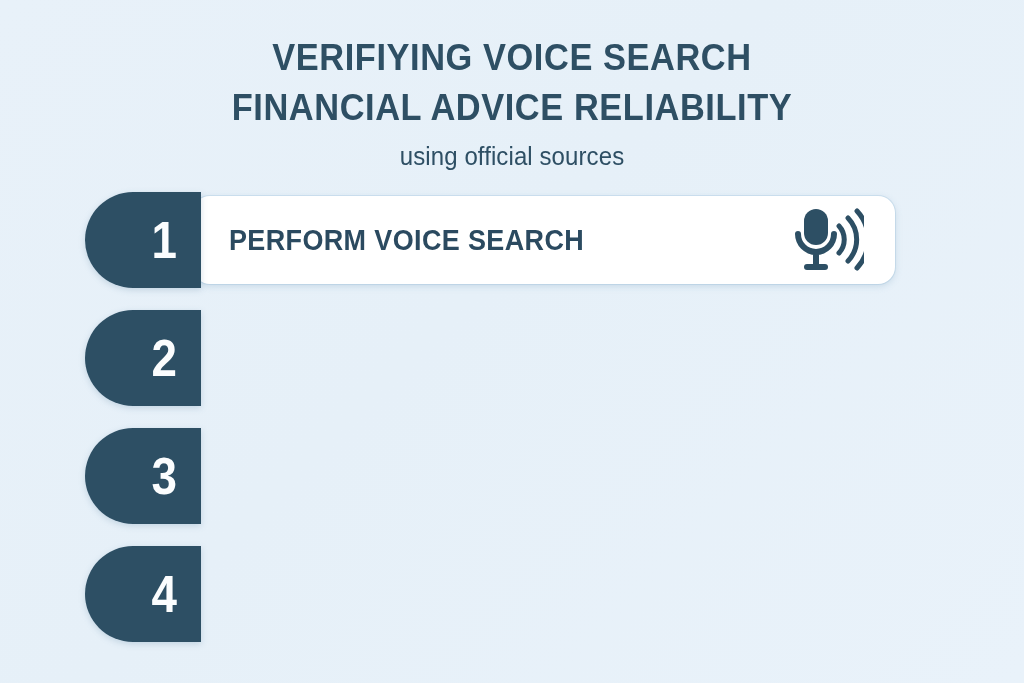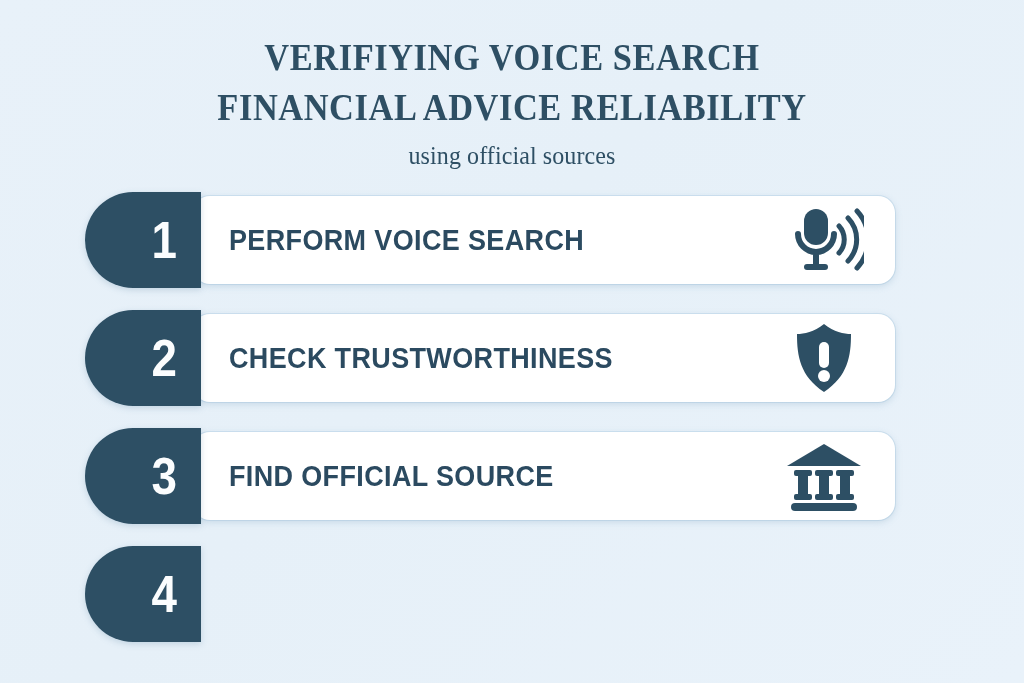--- a/index.html
+++ b/index.html
@@ -20,21 +20,20 @@
     height: 683px;
     background: linear-gradient(135deg, #e8f1f9 0%, #e6f0f8 45%, #e9f2fa 100%);
     box-sizing: border-box;
     overflow: hidden;
   }
 
   
   .header {
     padding-top: 33px;
     text-align: center;
-    font-family: Liberation Serif, serif;
   }
   .title {
     color: #2e4f64;
     font-size: 37px;
     font-weight: bold;
     line-height: 50px;
     letter-spacing: 0.6px;
     transform: scaleX(0.93);
     transform-origin: center;
     white-space: nowrap;
@@ -159,56 +158,26 @@
             </g>
           </svg>
         </span>
       </div>
       <div class="num-block">
         <span class="num-text">1</span>
       </div>
     </div>
 
     <div class="step-row">
-      <div class="card">
-        <span class="step-label">CHECK TRUSTWORTHINESS</span>
-        <span class="step-icon">
-          <svg width="64" height="72" viewBox="0 0 64 72">
-            <path d="M32 2 C22 10 12 12 5 12 C5 34 8 54 32 70 C56 54 59 34 59 12 C52 12 42 10 32 2 Z" fill="#2d4f64"></path>
-            <rect x="27" y="20" width="10" height="26" rx="5" fill="#ffffff"></rect>
-            <circle cx="32" cy="54" r="6" fill="#ffffff"></circle>
-          </svg>
-        </span>
-      </div>
       <div class="num-block">
         <span class="num-text">2</span>
       </div>
     </div>
 
     <div class="step-row">
-      <div class="card">
-        <span class="step-label">FIND OFFICIAL SOURCE</span>
-        <span class="step-icon">
-          <svg width="76" height="70" viewBox="0 0 76 70">
-            <g fill="#2d4f64">
-              <path d="M38 3 L75 25 L1 25 Z"></path>
-              <rect x="8" y="29" width="18" height="6" rx="2"></rect>
-              <rect x="29" y="29" width="18" height="6" rx="2"></rect>
-              <rect x="50" y="29" width="18" height="6" rx="2"></rect>
-              <rect x="12" y="35" width="10" height="18"></rect>
-              <rect x="33" y="35" width="10" height="18"></rect>
-              <rect x="54" y="35" width="10" height="18"></rect>
-              <rect x="8" y="53" width="18" height="6" rx="2"></rect>
-              <rect x="29" y="53" width="18" height="6" rx="2"></rect>
-              <rect x="50" y="53" width="18" height="6" rx="2"></rect>
-              <rect x="5" y="62" width="66" height="8" rx="4"></rect>
-            </g>
-          </svg>
-        </span>
-      </div>
       <div class="num-block">
         <span class="num-text">3</span>
       </div>
     </div>
 
     <div class="step-row">
       <div class="num-block">
         <span class="num-text">4</span>
       </div>
     </div>

